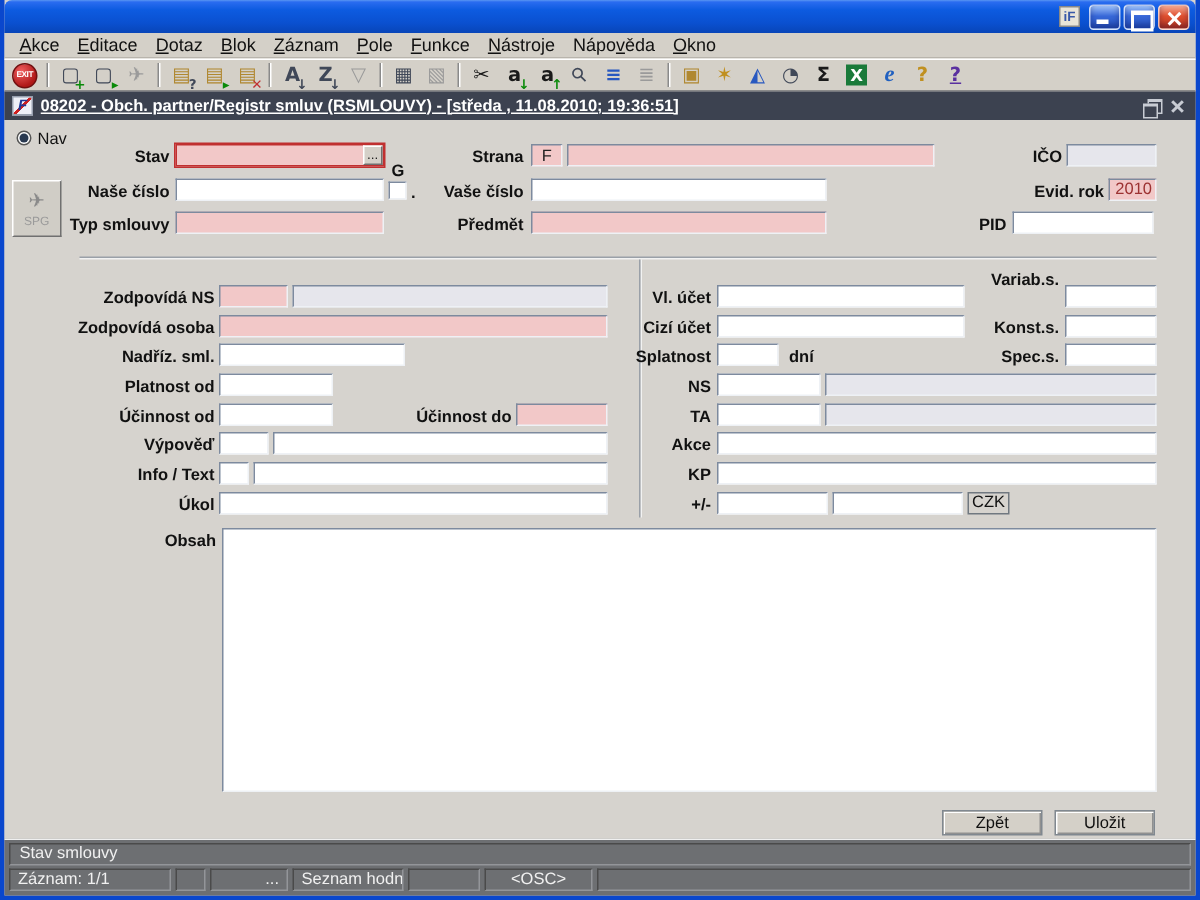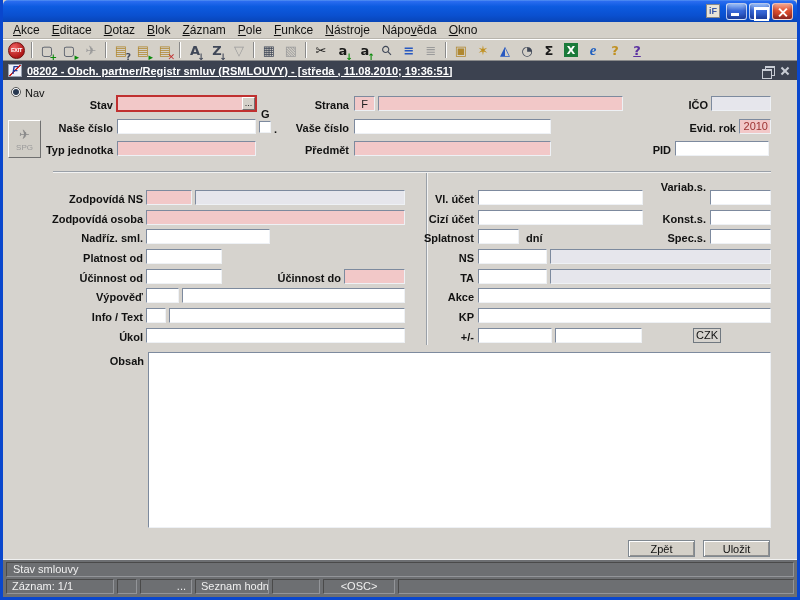--- a/index.html
+++ b/index.html
@@ -250,21 +250,21 @@
     <span class="lbl" style="left:40px;top:41px;width:70px;">Naše číslo</span>
     <input class="fld" style="left: 114px; top: 39px; width: 139px;" value="">
     <span class="lbl la" style="left:258px;top:27px;width:14px;">G</span>
     <span class="chk" style="left:256px;top:41px;"></span>
     <span class="lbl la" style="left:271px;top:42px;width:8px;">.</span>
     <span class="lbl" style="left:280px;top:41px;width:66px;">Vaše číslo</span>
     <input class="fld" style="left: 351px; top: 39px; width: 197px;" value="">
     <span class="lbl" style="left:663px;top:41px;width:70px;">Evid. rok</span>
     <div class="fld pink" style="left:736px;top:39px;width:32px;text-align:right;color:#9c3232;">2010</div>
 
-    <span class="lbl" style="left:30px;top:63px;width:80px;">Typ jednotka</span>
+    <span class="lbl" style="left:30px;top:63px;width:80px;">Typ smlouvy</span>
     <input class="fld pink" style="left: 114px; top: 61px; width: 139px;" value="">
     <span class="lbl" style="left:280px;top:63px;width:66px;">Předmět</span>
     <input class="fld pink" style="left: 351px; top: 61px; width: 197px;" value="">
     <span class="lbl" style="left:628px;top:63px;width:40px;">PID</span>
     <input class="fld" style="left: 672px; top: 61px; width: 94px;" value="">
 
     <div class="hsep" style="left:50px;top:91px;width:718px;"></div>
     <div class="vsep" style="left:423px;top:93px;height:172px;"></div>
 
     <span class="lbl" style="left:23px;top:112px;width:117px;">Zodpovídá NS</span>
@@ -308,21 +308,21 @@
     <span class="lbl" style="left:380px;top:191px;width:91px;">TA</span>
     <input class="fld" style="left: 475px; top: 189px; width: 69px;" value="">
     <div class="fld grayf" style="left:547px;top:189px;width:221px;"></div>
     <span class="lbl" style="left:380px;top:210px;width:91px;">Akce</span>
     <input class="fld" style="left: 475px; top: 208px; width: 293px;" value="">
     <span class="lbl" style="left:380px;top:230px;width:91px;">KP</span>
     <input class="fld" style="left: 475px; top: 228px; width: 293px;" value="">
     <span class="lbl" style="left:430px;top:250px;width:41px;">+/-</span>
     <input class="fld" style="left: 475px; top: 248px; width: 74px;" value="">
     <input class="fld" style="left: 552px; top: 248px; width: 87px;" value="">
-    <span class="czkbox" style="left:642px;top:248px;width:28px;margin-left:48px;">CZK</span>
+    <span class="czkbox" style="left:642px;top:248px;width:28px;">CZK</span>
 
     <span class="lbl" style="left:24px;top:274px;width:117px;">Obsah</span>
     <textarea class="fld" style="left: 145px; top: 272px; width: 623px; height: 176px;"></textarea>
 
     <button class="obtn" style="left:625px;top:460px;width:67px;">Zpět</button>
     <button class="obtn" style="left:700px;top:460px;width:67px;">Uložit</button>
   </div>
 
   <div class="statusbar">
     <div class="msgline">Stav smlouvy</div>

